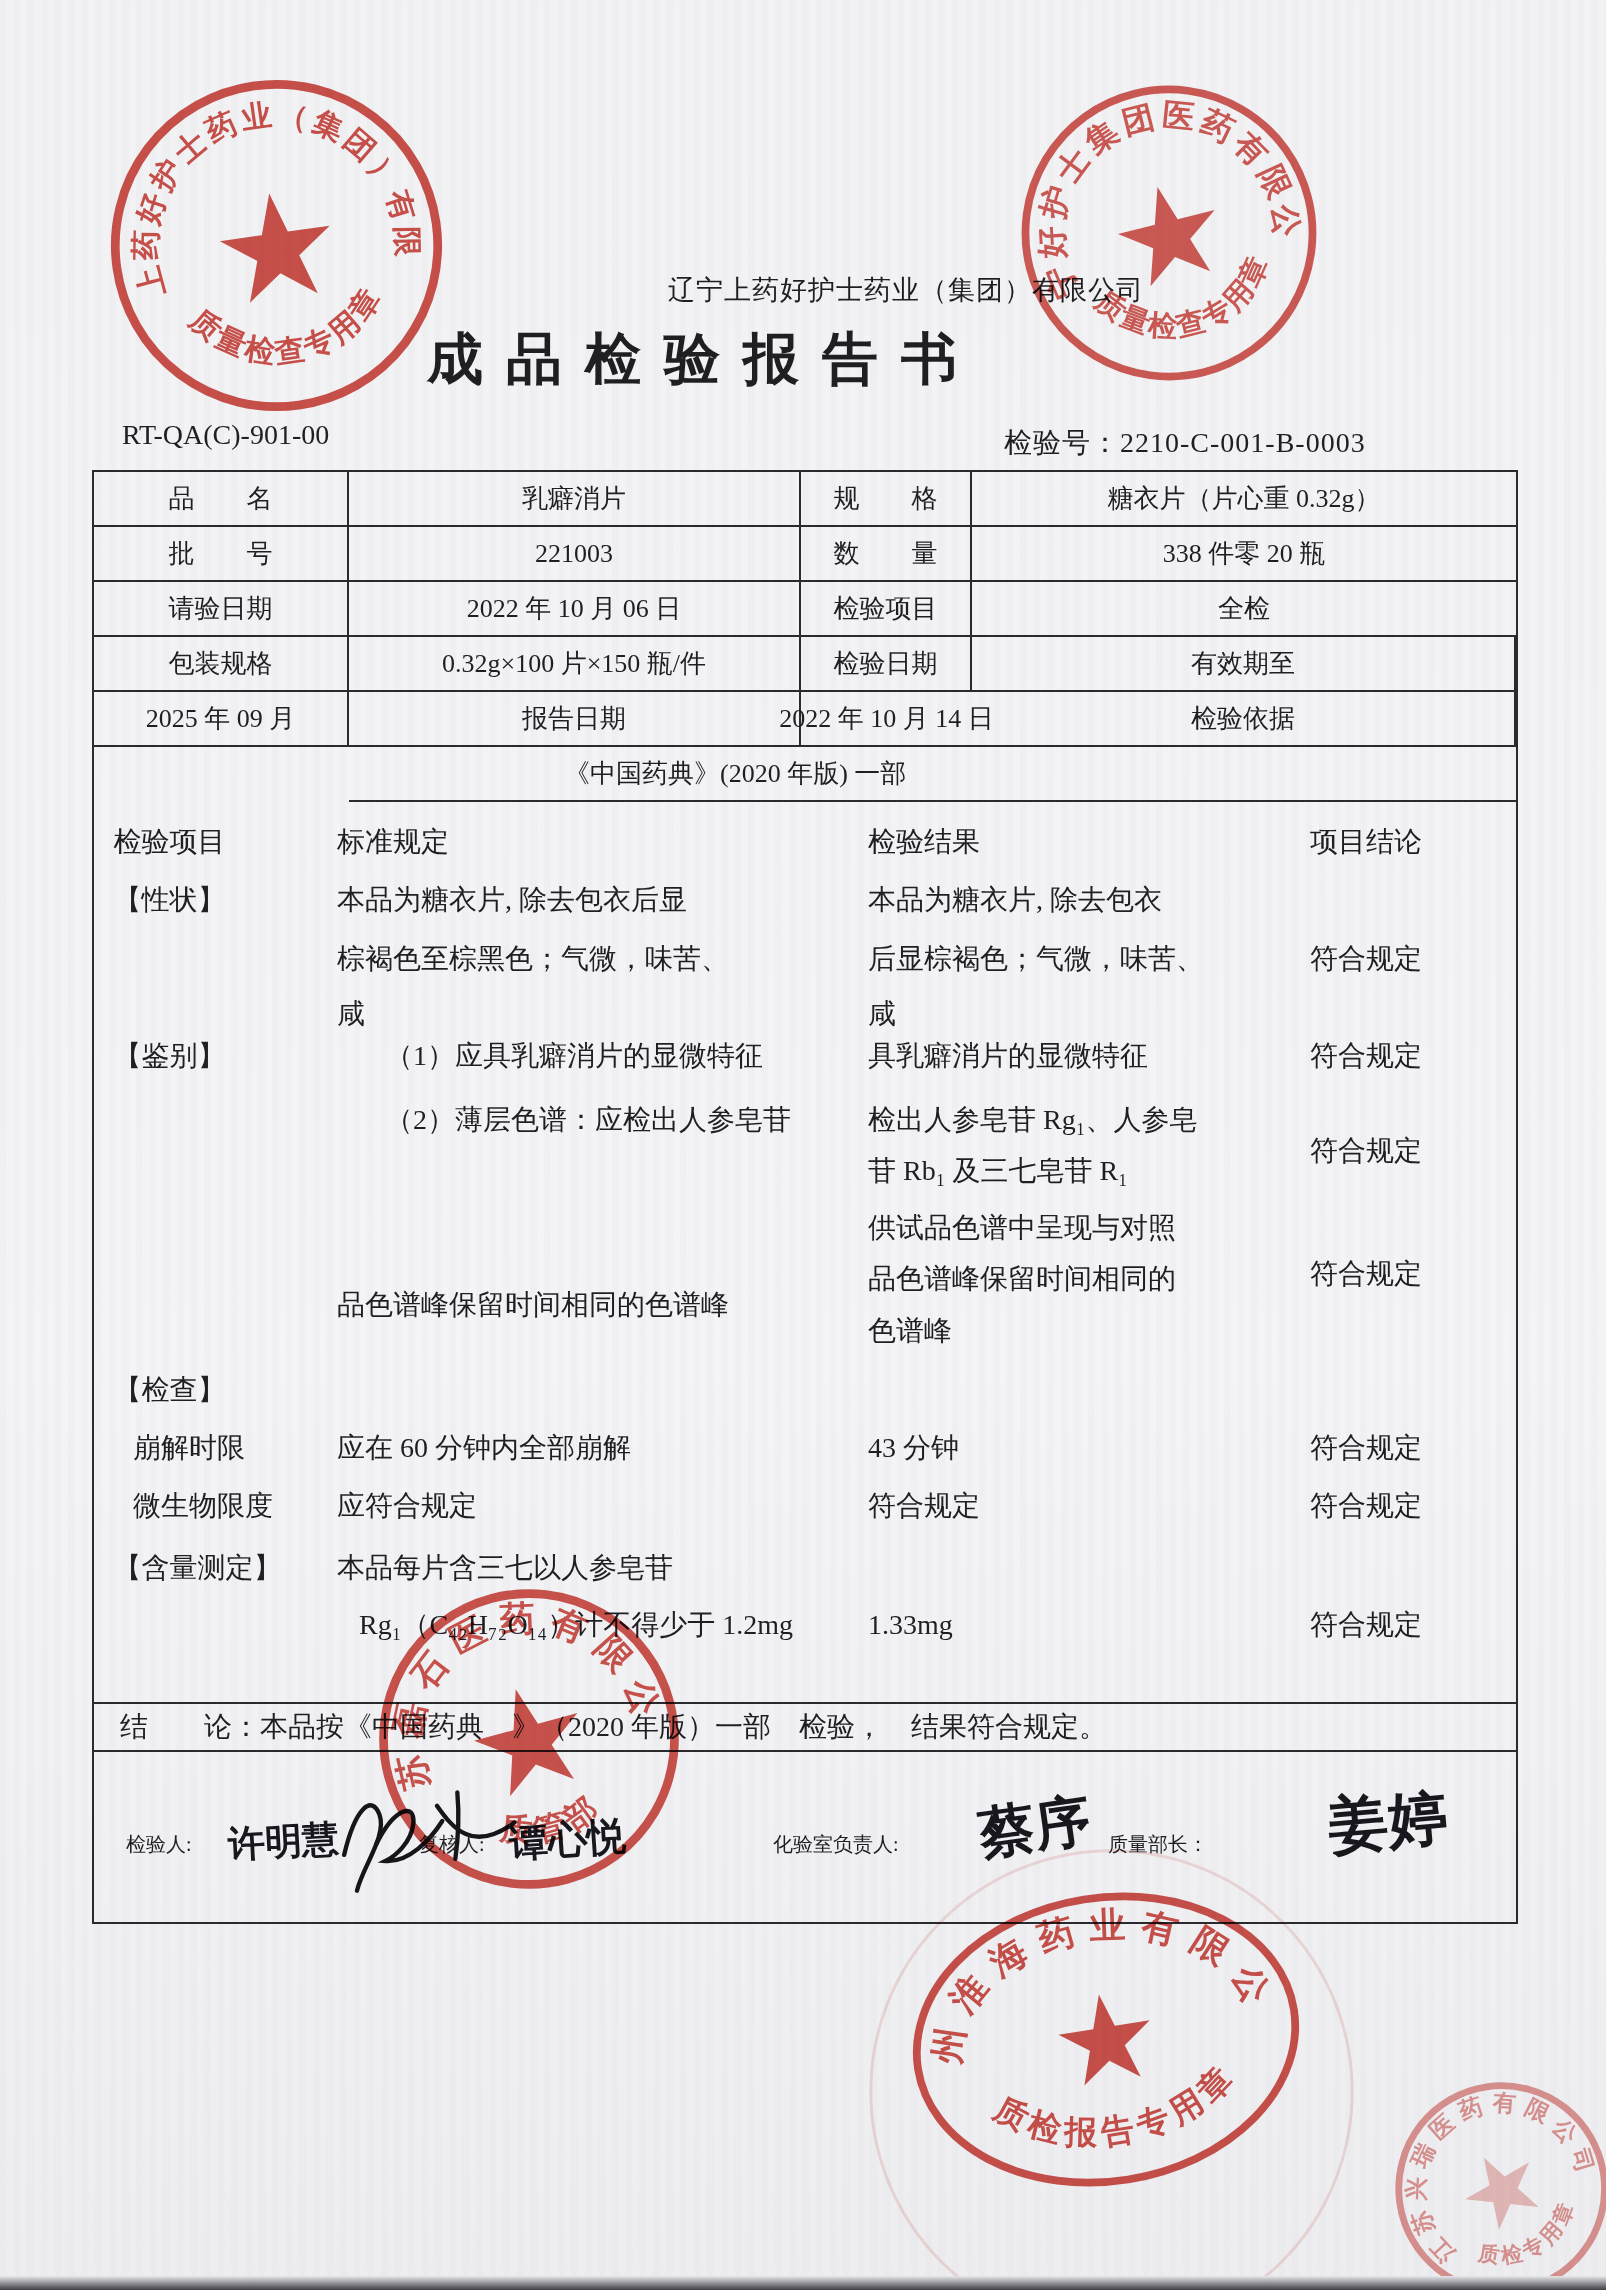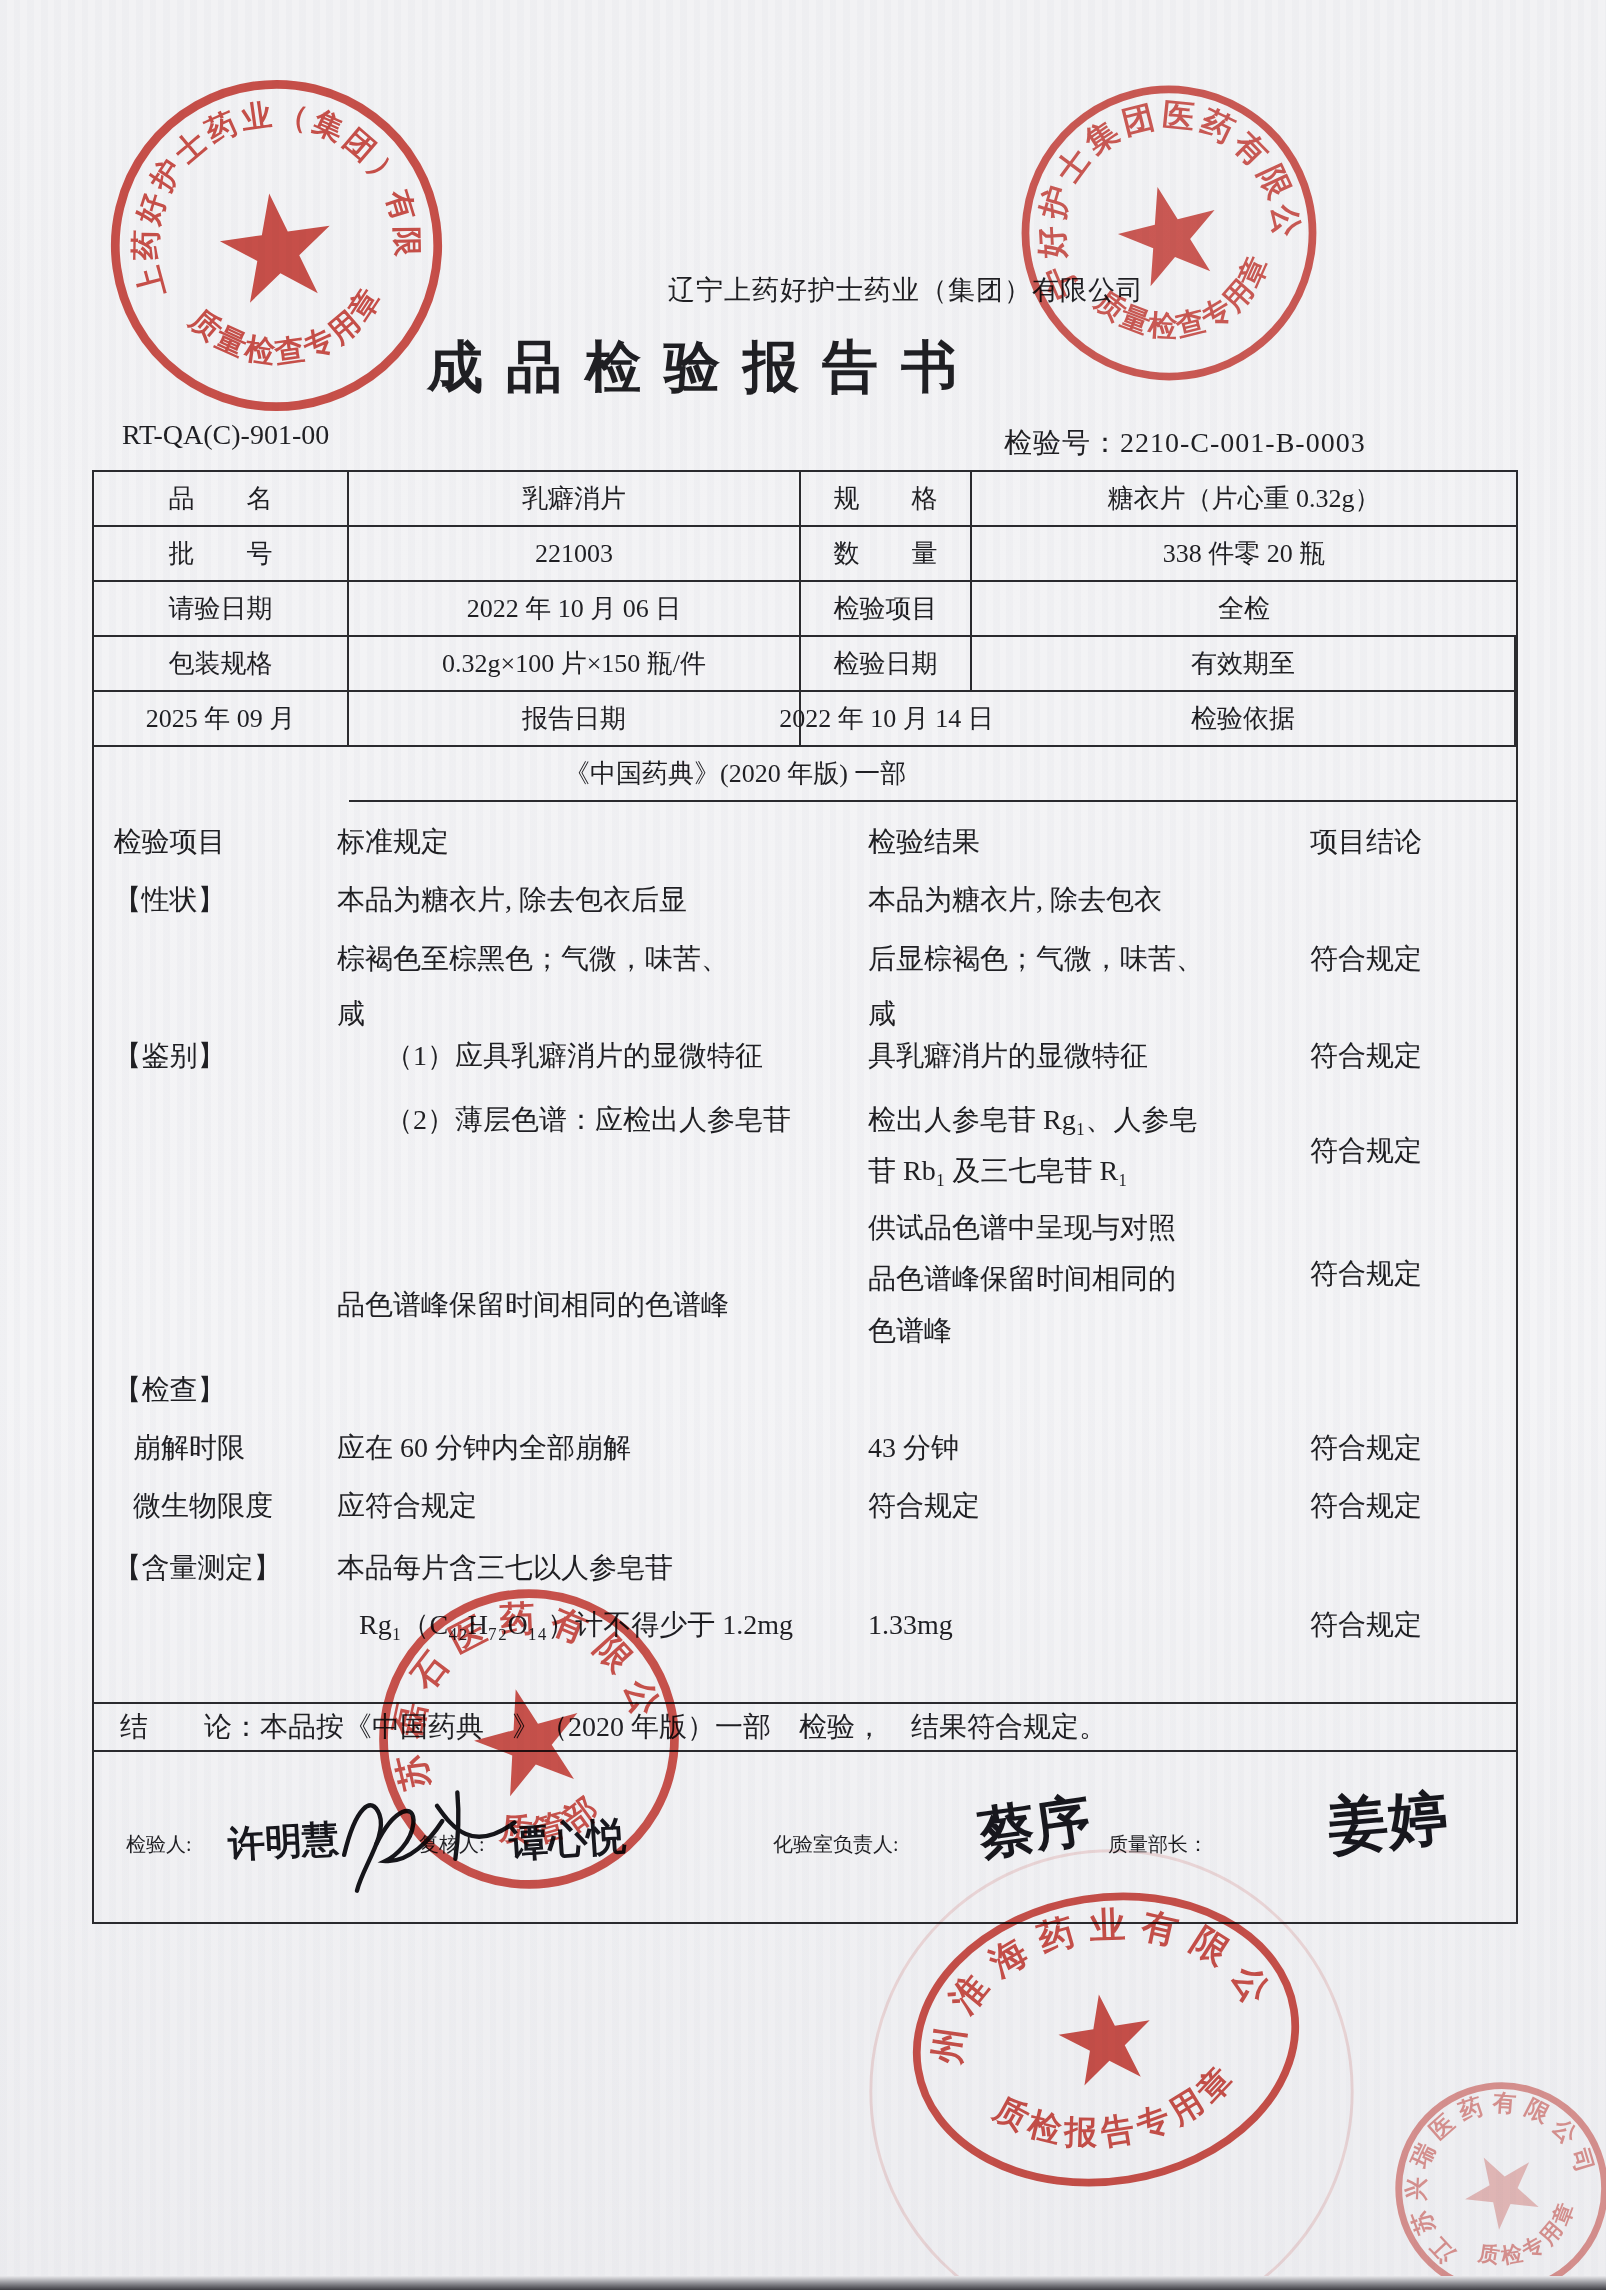--- a/index.html
+++ b/index.html
@@ -9,21 +9,21 @@
     background:
       repeating-linear-gradient(90deg, rgba(220,222,228,0.18) 0 6.8px, rgba(255,255,255,0) 6.8px 13.6px),
       linear-gradient(180deg,#f2f2f4 0%,#f4f4f6 60%,#ededf0 100%);
     font-family:"Liberation Serif","DejaVu Serif",serif;
     color:#1f1f23;
     overflow:hidden;
   }
   .t{position:absolute;white-space:nowrap;}
   
   .company{top:272px;left:668px;font-size:27px;letter-spacing:1px;}
-  .title{top:330px;left:427px;font-size:56px;font-weight:bold;letter-spacing:23px;}
+  .title{top:322px;left:427px;font-size:56px;font-weight:bold;letter-spacing:23px;}
   .doccode{top:419px;left:122px;font-size:28px;}
   .reportno{top:424px;left:1004px;font-size:28px;letter-spacing:1px;}
   
   .table{
     position:absolute;left:92px;top:470px;width:1426px;height:1454px;
     border:2.9px solid #2a2a2e;box-sizing:border-box;
   }
   .info-grid{
     position:absolute;left:0;top:0;width:100%;
     display:grid;

